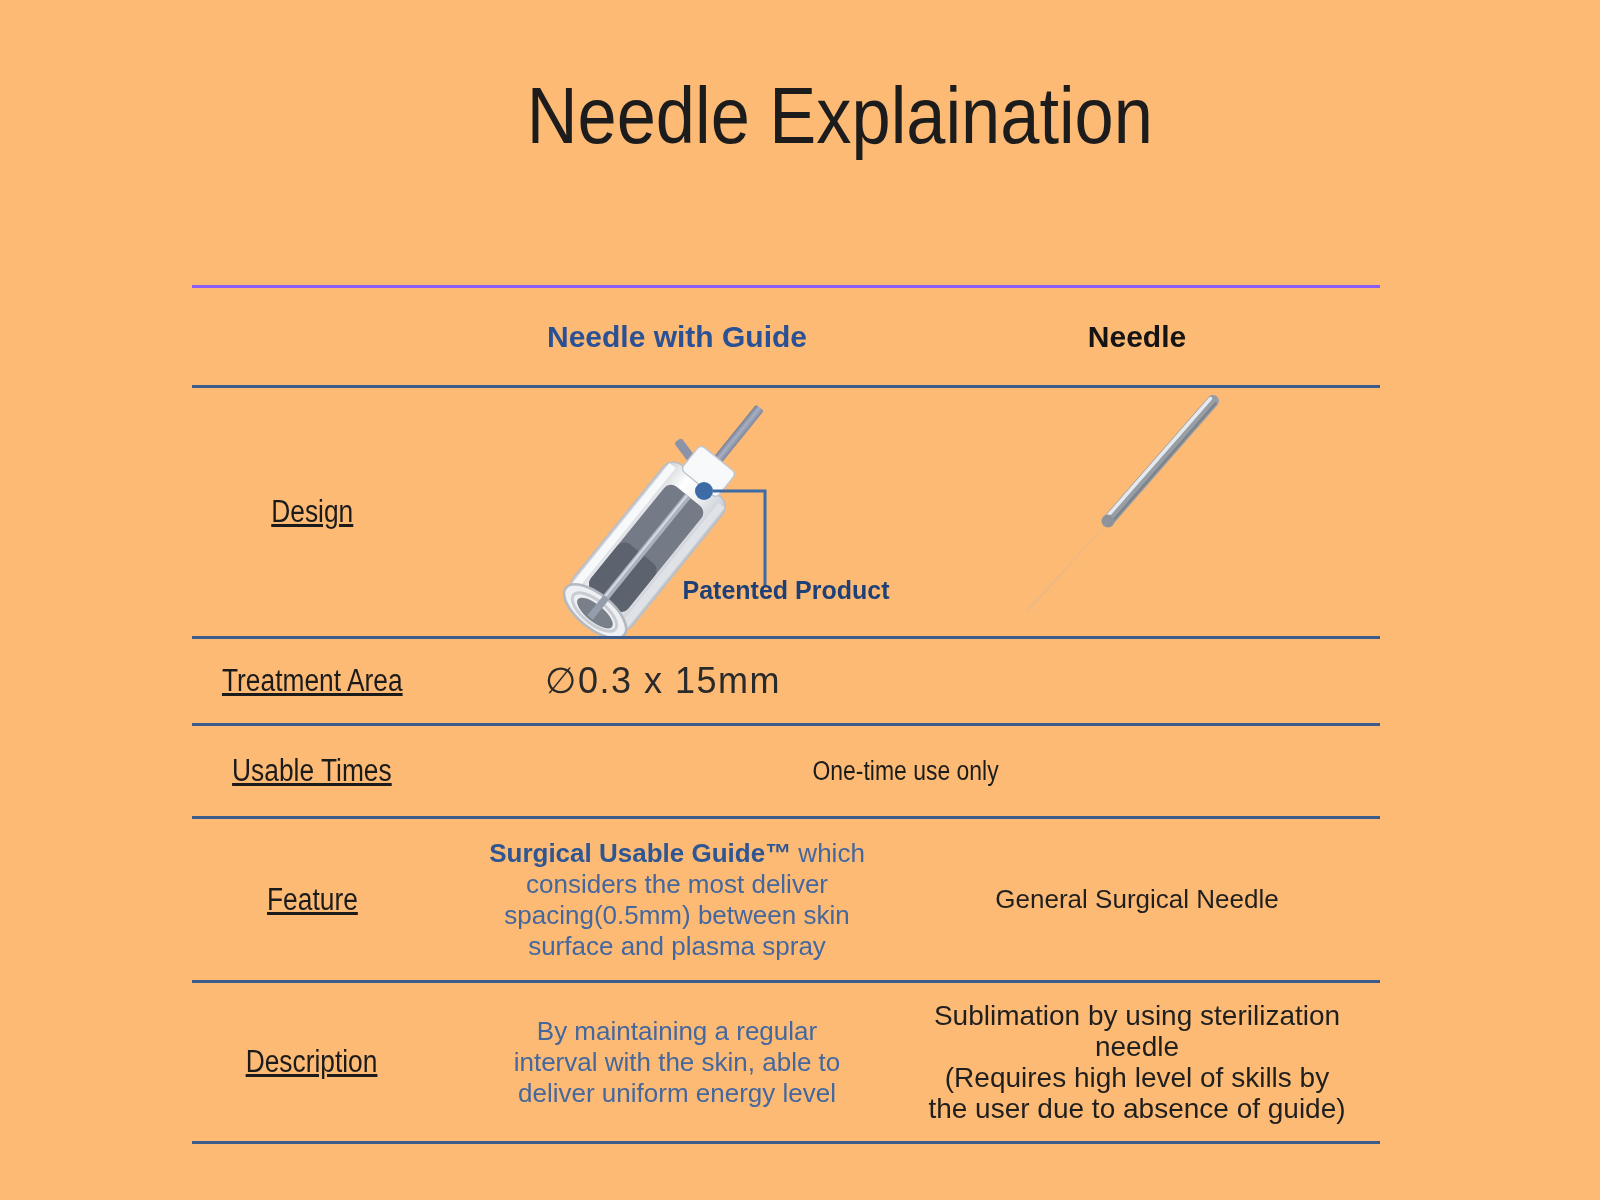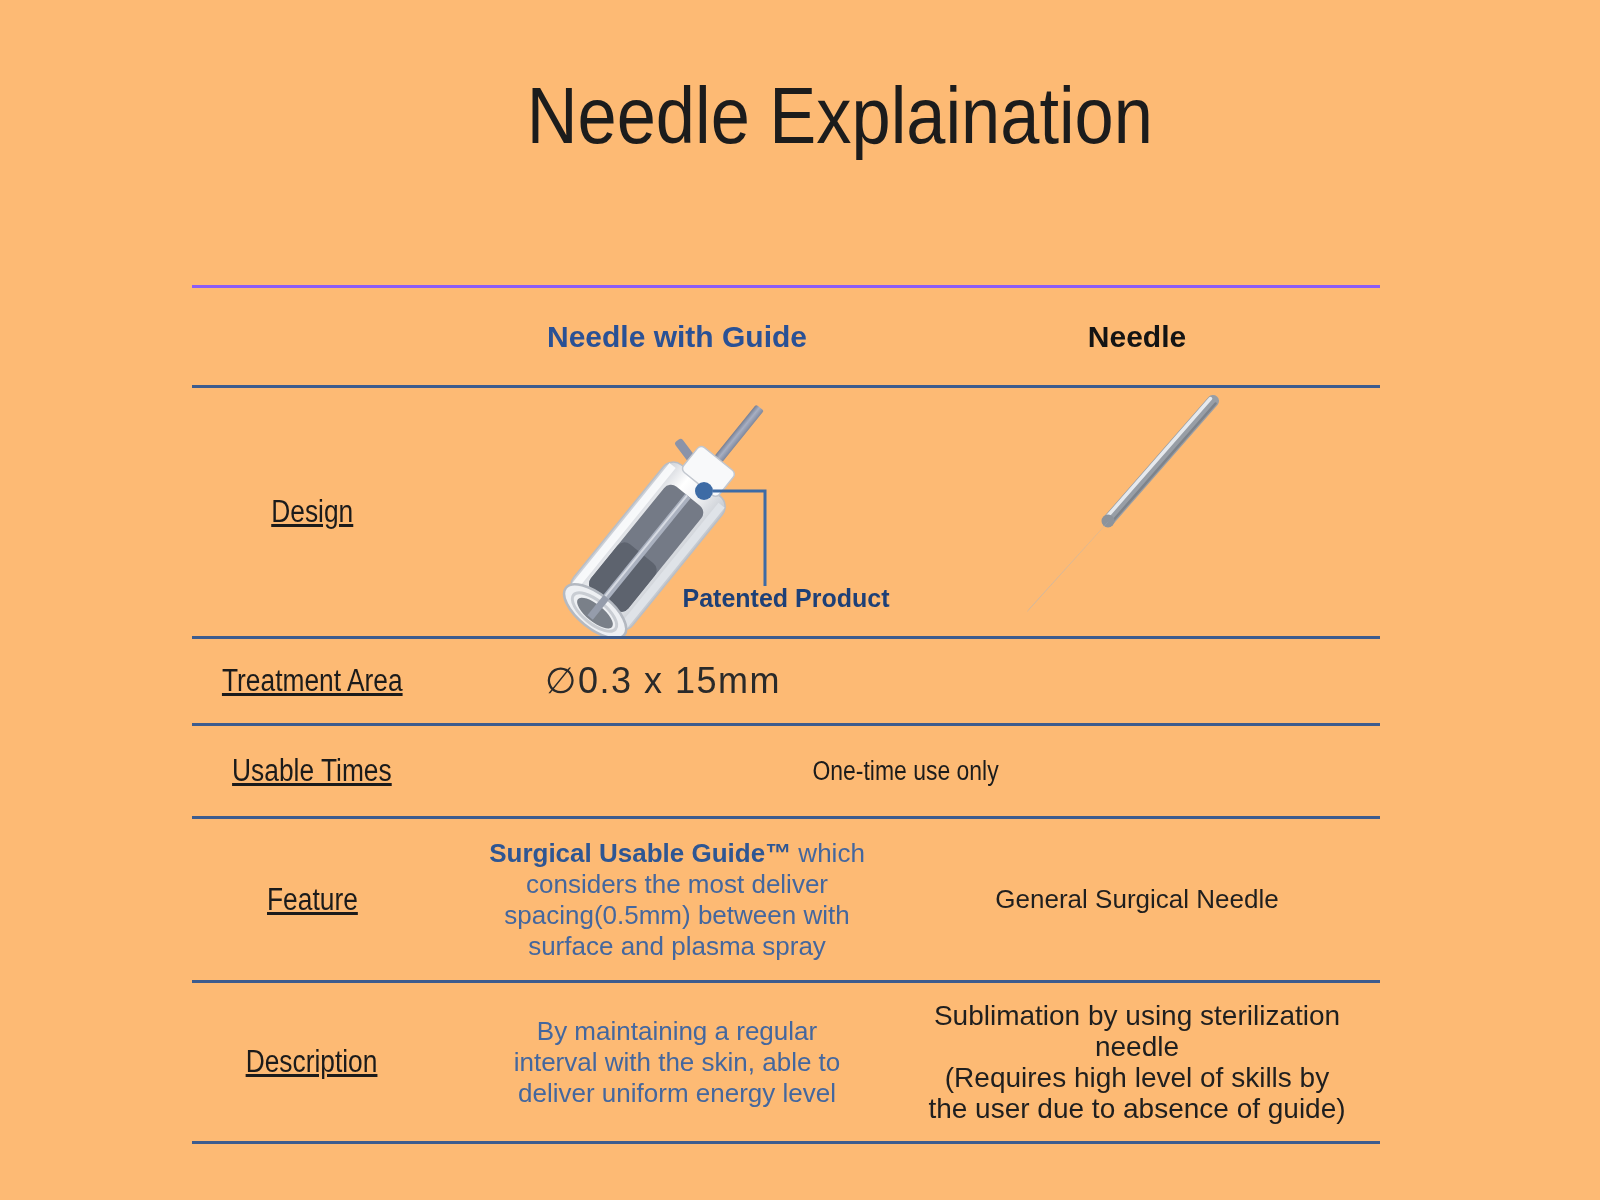--- a/index.html
+++ b/index.html
@@ -47,21 +47,21 @@
   .usable-value{grid-column:2 / 4;}
   .usable-value .txt{font-size:27px;color:#1c1c1c;}
 
   .blue-lines{font-size:26px;line-height:31px;color:#44679e;}
   .blue-lines .lead{font-weight:bold;color:#2e5693;}
   .black-lines{font-size:28px;line-height:31px;color:#1f1f1f;text-align:center;}
   .feature-col2{font-size:26px;color:#1f1f1f;}
   .col2-pad{padding-right:28px;}
 
   .patented-label{
-    position:absolute;left:248px;top:196px;width:212px;
+    position:absolute;left:248px;top:188px;width:212px;
     font-size:25px;font-weight:bold;color:#1e4077;text-align:center;white-space:nowrap;
   }
   .design-art{position:absolute;left:0;top:0;}
 </style>
 </head>
 <body>
 
 <div class="slide">
 
   <div class="page-title">
@@ -162,21 +162,21 @@
       </div>
     </div>
 
     <div class="trow h-feature">
       <div class="cell row-label">
         <span class="cond">Feature</span>
       </div>
       <div class="cell blue-lines">
         <div><span class="lead">Surgical Usable Guide™</span><span> which</span></div>
         <div>considers the most deliver</div>
-        <div>spacing(0.5mm) between with</div>
+        <div>spacing(0.5mm) between skin</div>
         <div>surface and plasma spray</div>
       </div>
       <div class="cell feature-col2 col2-pad">
         <span>General Surgical Needle</span>
       </div>
     </div>
 
     <div class="trow h-desc">
       <div class="cell row-label">
         <span class="cond">Description</span>

